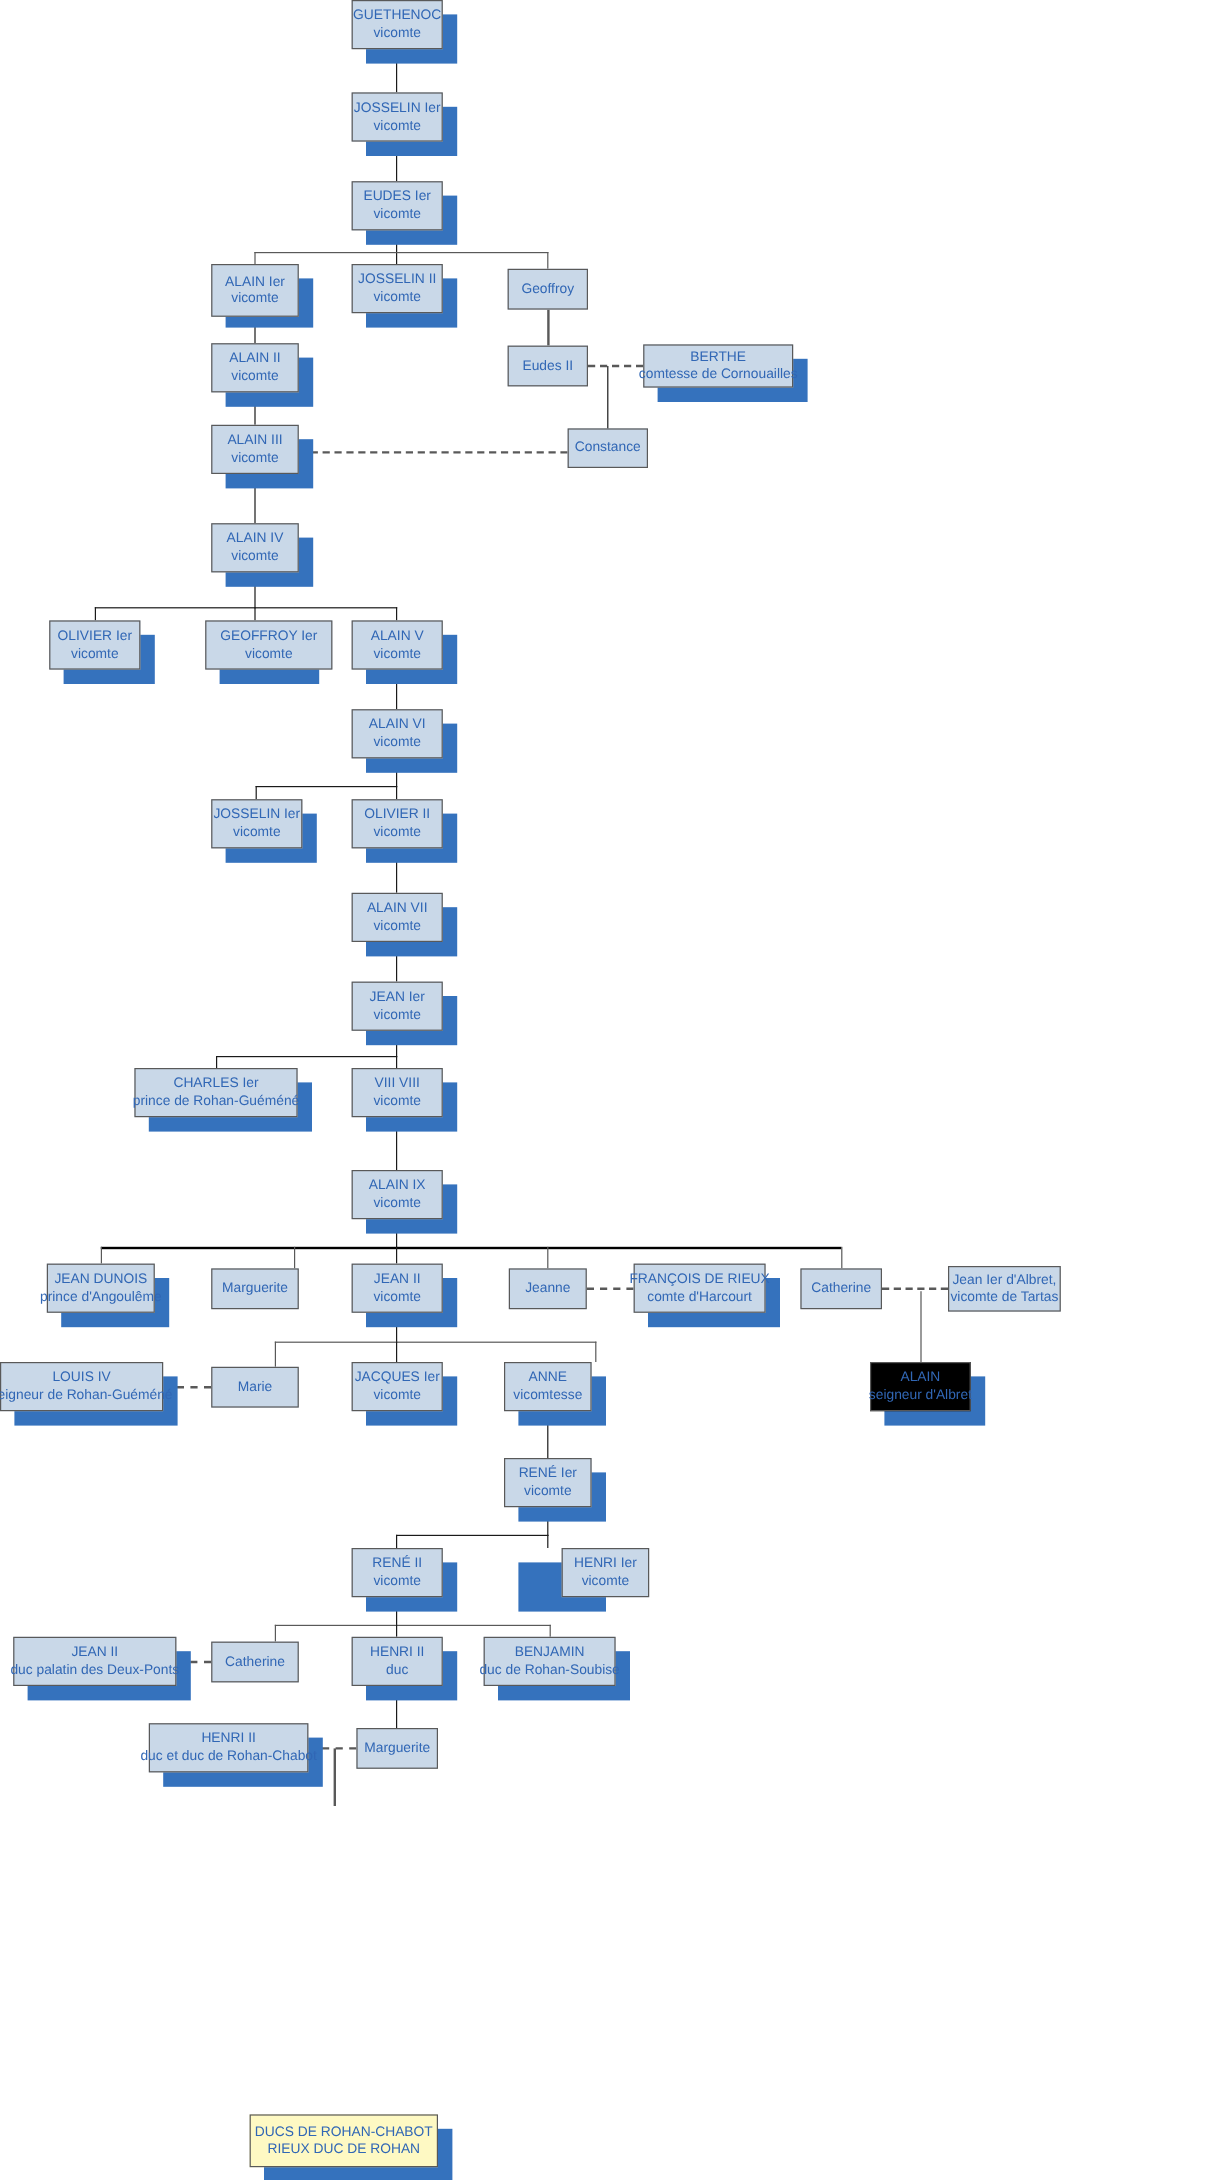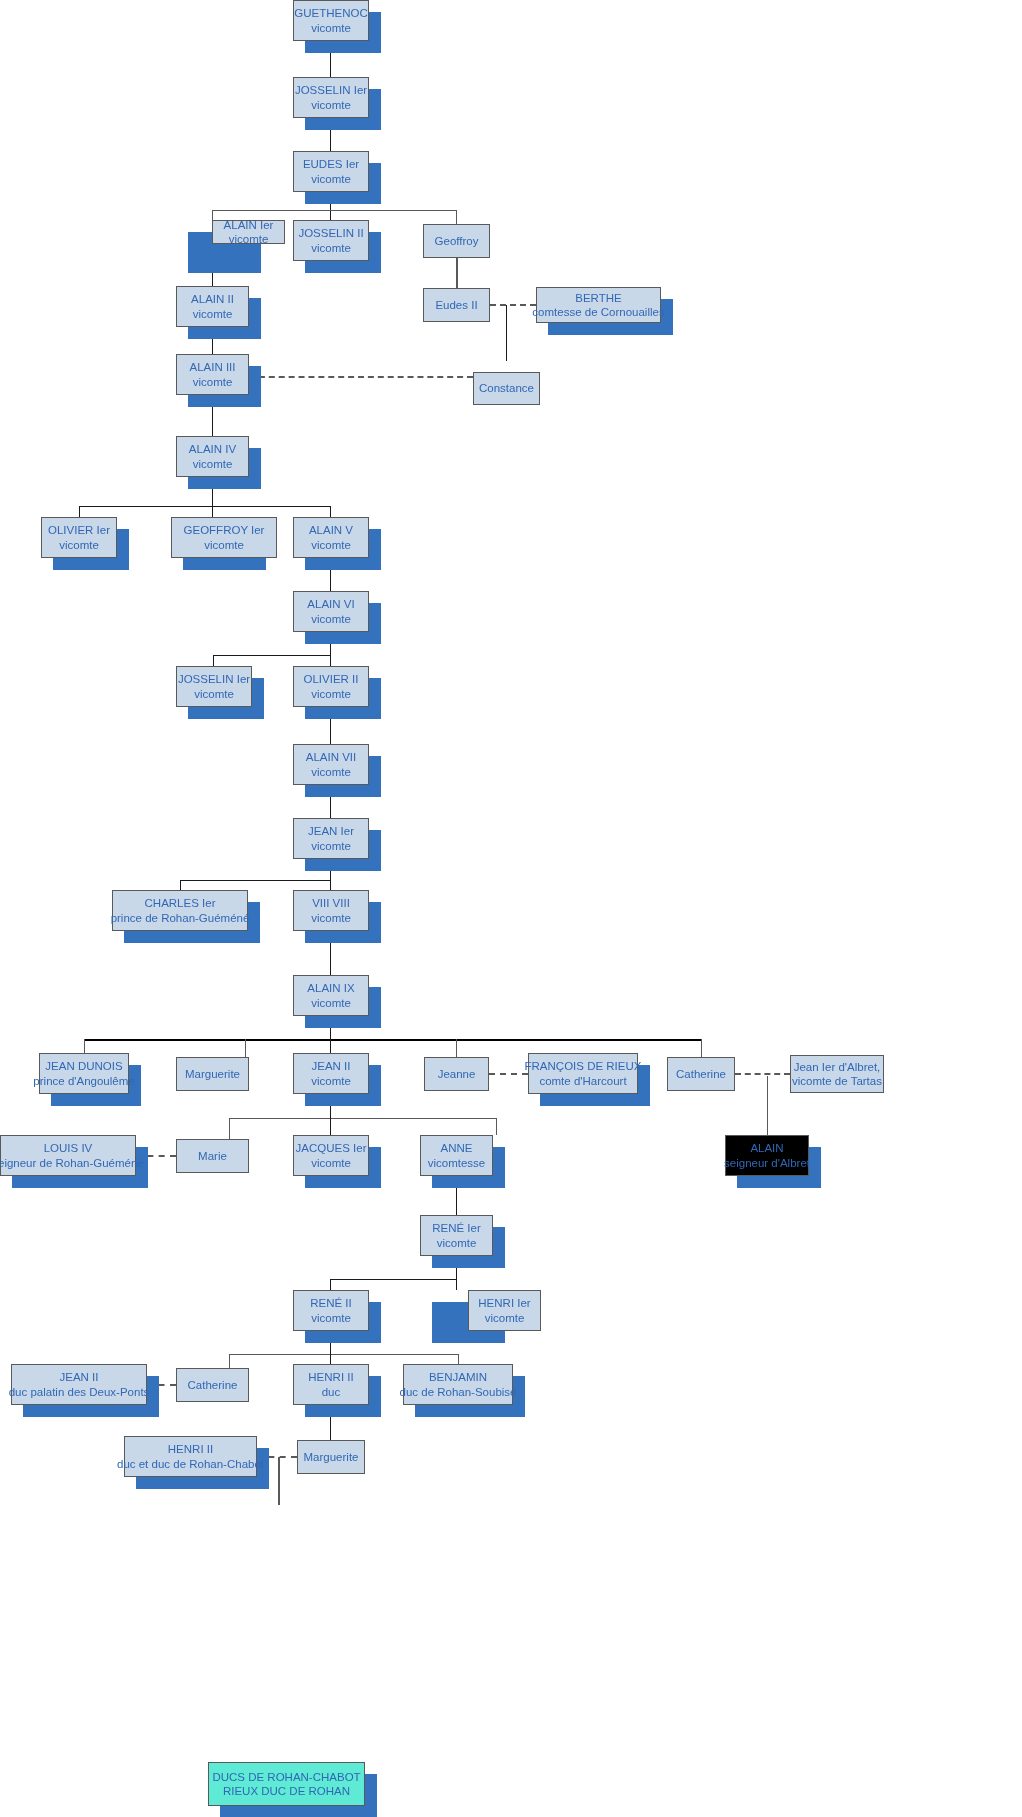--- a/index.html
+++ b/index.html
@@ -122,21 +122,21 @@
       <div class="node" style="left: 293px; top: 77px; width: 76px; height: 41px; background: rgb(201, 216, 232); border-color: rgb(89, 89, 89); color: rgb(49, 103, 181);">
         <span class="l1">JOSSELIN Ier</span>
         <span class="l2">vicomte</span>
       </div>
       <div class="shadow" style="left: 305px; top: 163px; width: 76px; height: 41px; background: rgb(53, 114, 189);"></div>
       <div class="node" style="left: 293px; top: 151px; width: 76px; height: 41px; background: rgb(201, 216, 232); border-color: rgb(89, 89, 89); color: rgb(49, 103, 181);">
         <span class="l1">EUDES Ier</span>
         <span class="l2">vicomte</span>
       </div>
       <div class="shadow" style="left: 188px; top: 232px; width: 73px; height: 41px; background: rgb(53, 114, 189);"></div>
-      <div class="node" style="left: 176px; top: 220px; width: 73px; height: 24px; background: rgb(201, 216, 232); border-color: rgb(89, 89, 89); color: rgb(49, 103, 181); margin-left: 36px;">
+      <div class="node" style="left: 176px; top: 220px; width: 73px; height: 44px; background: rgb(201, 216, 232); border-color: rgb(89, 89, 89); color: rgb(49, 103, 181);">
         <span class="l1">ALAIN Ier</span>
         <span class="l2">vicomte</span>
       </div>
       <div class="shadow" style="left: 305px; top: 232px; width: 76px; height: 41px; background: rgb(53, 114, 189);"></div>
       <div class="node" style="left: 293px; top: 220px; width: 76px; height: 41px; background: rgb(201, 216, 232); border-color: rgb(89, 89, 89); color: rgb(49, 103, 181);">
         <span class="l1">JOSSELIN II</span>
         <span class="l2">vicomte</span>
       </div>
       <div class="node" style="left: 423px; top: 224px; width: 67px; height: 34px; background: rgb(201, 216, 232); border-color: rgb(89, 89, 89); color: rgb(49, 103, 181);">
         <span class="l1">Geoffroy</span>
@@ -152,21 +152,21 @@
       <div class="shadow" style="left: 548px; top: 299px; width: 125px; height: 36px; background: rgb(53, 114, 189);"></div>
       <div class="node" style="left: 536px; top: 287px; width: 125px; height: 36px; background: rgb(201, 216, 232); border-color: rgb(89, 89, 89); color: rgb(49, 103, 181);">
         <span class="l1">BERTHE</span>
         <span class="l2">comtesse de Cornouailles</span>
       </div>
       <div class="shadow" style="left: 188px; top: 366px; width: 73px; height: 41px; background: rgb(53, 114, 189);"></div>
       <div class="node" style="left: 176px; top: 354px; width: 73px; height: 41px; background: rgb(201, 216, 232); border-color: rgb(89, 89, 89); color: rgb(49, 103, 181);">
         <span class="l1">ALAIN III</span>
         <span class="l2">vicomte</span>
       </div>
-      <div class="node" style="left: 473px; top: 372px; width: 67px; height: 33px; background: rgb(201, 216, 232); border-color: rgb(89, 89, 89); color: rgb(49, 103, 181);">
+      <div class="node" style="left: 473px; top: 357px; width: 67px; height: 33px; background: rgb(201, 216, 232); border-color: rgb(89, 89, 89); color: rgb(49, 103, 181);">
         <span class="l1">Constance</span>
       </div>
       <div class="shadow" style="left: 188px; top: 448px; width: 73px; height: 41px; background: rgb(53, 114, 189);"></div>
       <div class="node" style="left: 176px; top: 436px; width: 73px; height: 41px; background: rgb(201, 216, 232); border-color: rgb(89, 89, 89); color: rgb(49, 103, 181);">
         <span class="l1">ALAIN IV</span>
         <span class="l2">vicomte</span>
       </div>
       <div class="shadow" style="left: 53px; top: 529px; width: 76px; height: 41px; background: rgb(53, 114, 189);"></div>
       <div class="node" style="left: 41px; top: 517px; width: 76px; height: 41px; background: rgb(201, 216, 232); border-color: rgb(89, 89, 89); color: rgb(49, 103, 181);">
         <span class="l1">OLIVIER Ier</span>
@@ -308,19 +308,19 @@
       </div>
       <div class="shadow" style="left: 136px; top: 1448px; width: 133px; height: 41px; background: rgb(53, 114, 189);"></div>
       <div class="node" style="left: 124px; top: 1436px; width: 133px; height: 41px; background: rgb(201, 216, 232); border-color: rgb(89, 89, 89); color: rgb(49, 103, 181);">
         <span class="l1">HENRI II</span>
         <span class="l2">duc et duc de Rohan-Chabot</span>
       </div>
       <div class="node" style="left: 297px; top: 1440px; width: 68px; height: 34px; background: rgb(201, 216, 232); border-color: rgb(89, 89, 89); color: rgb(49, 103, 181);">
         <span class="l1">Marguerite</span>
       </div>
       <div class="shadow" style="left: 220px; top: 1774px; width: 157px; height: 44px; background: rgb(53, 114, 189);"></div>
-      <div class="node" style="left: 208px; top: 1762px; width: 157px; height: 44px; background: #5eead4; border-color: rgb(89, 89, 89); color: rgb(49, 103, 181);">
+      <div class="node" style="left: 208px; top: 1762px; width: 157px; height: 44px; background: #fef9c3; border-color: rgb(89, 89, 89); color: rgb(49, 103, 181);">
         <span class="l1">DUCS DE ROHAN-CHABOT</span>
         <span class="l2">RIEUX DUC DE ROHAN</span>
       </div>
     </div>
 
 </div>
 
 </body></html>

